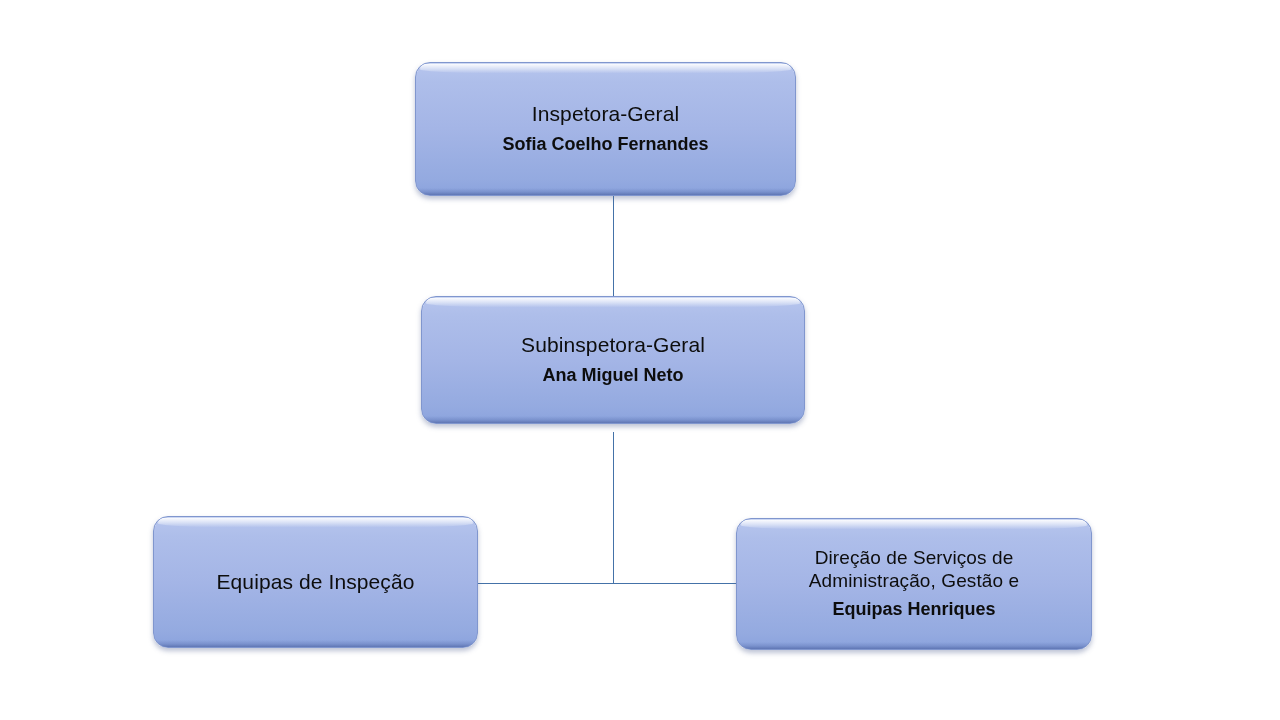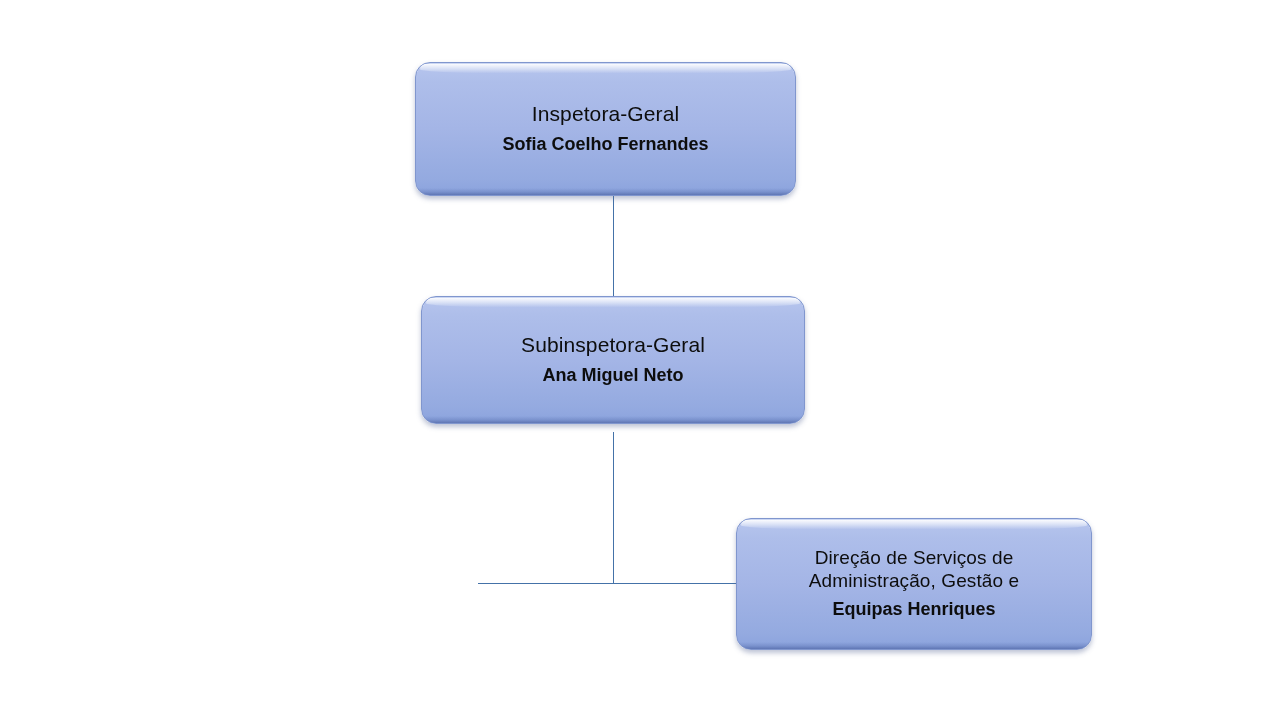--- a/index.html
+++ b/index.html
@@ -133,20 +133,23 @@
   <div class="node" id="node-inspetora-geral">
     <div class="node-title">Inspetora-Geral</div>
     <div class="node-name">Sofia Coelho Fernandes</div>
   </div>
 
   <div class="node" id="node-subinspetora-geral">
     <div class="node-title">Subinspetora-Geral</div>
     <div class="node-name">Ana Miguel Neto</div>
   </div>
 
+  <div class="node" id="node-equipas-inspecao">
+    <div class="node-title">Equipas de Inspeção</div>
+  </div>
 
   <div class="node" id="node-direcao-servicos">
     <div class="node-title">
       <div>Direção de Serviços de</div>
       <div>Administração, Gestão e</div>
     </div>
     <div class="node-name">Equipas Henriques</div>
   </div>
 
 </div>

